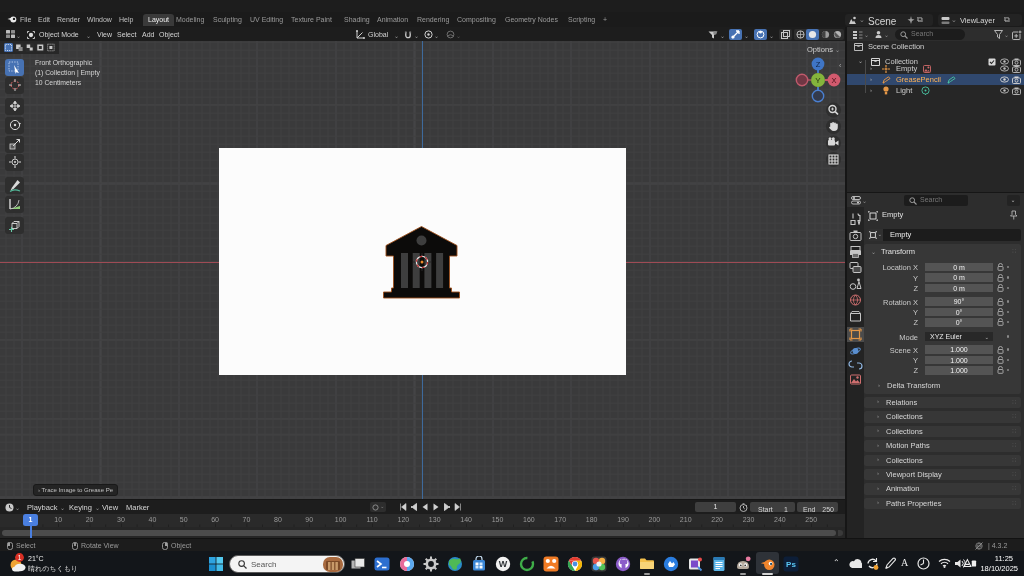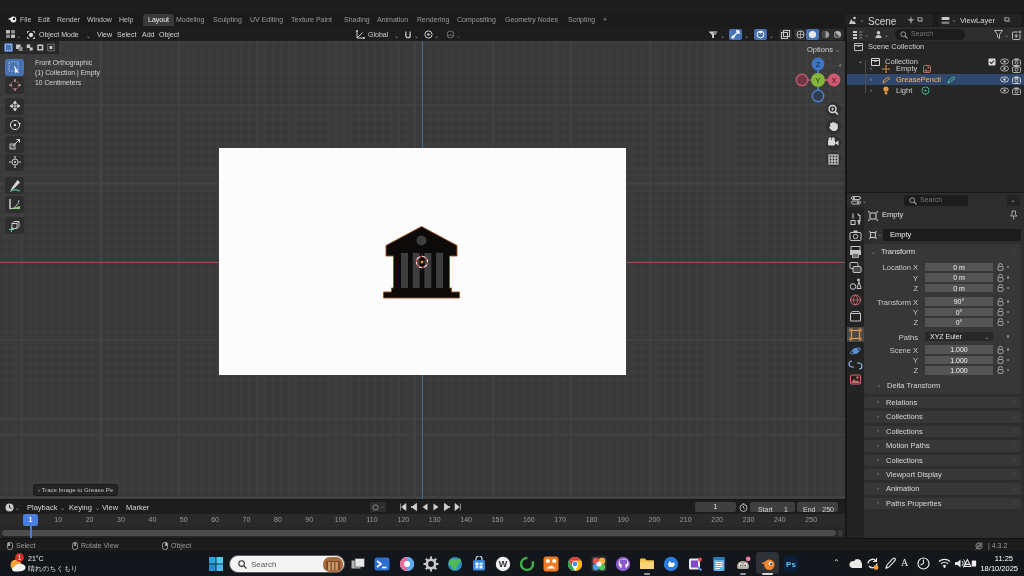--- a/index.html
+++ b/index.html
@@ -602,42 +602,42 @@
         <rect x="1" y="3.5" width="5" height="3.8" rx="0.6" fill="none" stroke="#b0b0b0" stroke-width="0.9"></rect>
       </svg>
 <div class="pdot" style="top:83.3px"></div>
 <div class="plabel" style="top:89.8px">Z</div>
 <div class="pfield" style="top:90.7px">0 m</div>
 <svg class="lockic" style="top:91.0px" width="7" height="8" viewBox="0 0 7 8">
         <path d="M1.5 3.5 V2.5 a2 2 0 0 1 4 0" fill="none" stroke="#b0b0b0" stroke-width="0.9"></path>
         <rect x="1" y="3.5" width="5" height="3.8" rx="0.6" fill="none" stroke="#b0b0b0" stroke-width="0.9"></rect>
       </svg>
 <div class="pdot" style="top:93.6px"></div>
-<div class="plabel" style="top:103.5px">Transform X</div>
+<div class="plabel" style="top:103.5px">Rotation X</div>
 <div class="pfield" style="top:104.4px">90°</div>
 <svg class="lockic" style="top:104.7px" width="7" height="8" viewBox="0 0 7 8">
         <path d="M1.5 3.5 V2.5 a2 2 0 0 1 4 0" fill="none" stroke="#b0b0b0" stroke-width="0.9"></path>
         <rect x="1" y="3.5" width="5" height="3.8" rx="0.6" fill="none" stroke="#b0b0b0" stroke-width="0.9"></rect>
       </svg>
 <div class="pdot" style="top:107.3px"></div>
 <div class="plabel" style="top:113.8px">Y</div>
 <div class="pfield" style="top:114.7px">0°</div>
 <svg class="lockic" style="top:115.0px" width="7" height="8" viewBox="0 0 7 8">
         <path d="M1.5 3.5 V2.5 a2 2 0 0 1 4 0" fill="none" stroke="#b0b0b0" stroke-width="0.9"></path>
         <rect x="1" y="3.5" width="5" height="3.8" rx="0.6" fill="none" stroke="#b0b0b0" stroke-width="0.9"></rect>
       </svg>
 <div class="pdot" style="top:117.6px"></div>
 <div class="plabel" style="top:124.1px">Z</div>
 <div class="pfield" style="top:125.0px">0°</div>
 <svg class="lockic" style="top:125.3px" width="7" height="8" viewBox="0 0 7 8">
         <path d="M1.5 3.5 V2.5 a2 2 0 0 1 4 0" fill="none" stroke="#b0b0b0" stroke-width="0.9"></path>
         <rect x="1" y="3.5" width="5" height="3.8" rx="0.6" fill="none" stroke="#b0b0b0" stroke-width="0.9"></rect>
       </svg>
 <div class="pdot" style="top:127.89999999999999px"></div>
-<div class="plabel" style="top:138.5px">Paths</div>
+<div class="plabel" style="top:138.5px">Mode</div>
 <div class="pfield" style="top:139.4px;background:#282828;text-align:left;color:#e8e8e8"><span style="margin-left:5px">XYZ Euler</span><span style="position:absolute;right:4px;top:0.5px;color:#aaa;font-size:5.5px">⌄</span></div>
 <div class="pdot" style="top:142.3px"></div>
 <div class="plabel" style="top:151.5px">Scene X</div>
 <div class="pfield" style="top:152.4px">1.000</div>
 <svg class="lockic" style="top:152.7px" width="7" height="8" viewBox="0 0 7 8">
         <path d="M1.5 3.5 V2.5 a2 2 0 0 1 4 0" fill="none" stroke="#b0b0b0" stroke-width="0.9"></path>
         <rect x="1" y="3.5" width="5" height="3.8" rx="0.6" fill="none" stroke="#b0b0b0" stroke-width="0.9"></rect>
       </svg>
 <div class="pdot" style="top:155.3px"></div>
 <div class="plabel" style="top:161.8px">Y</div>

